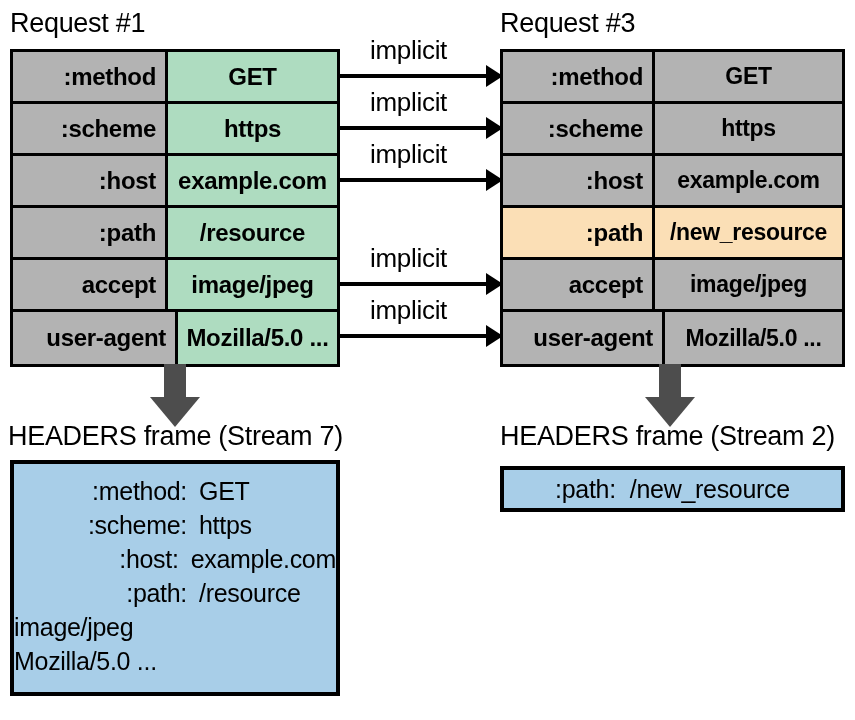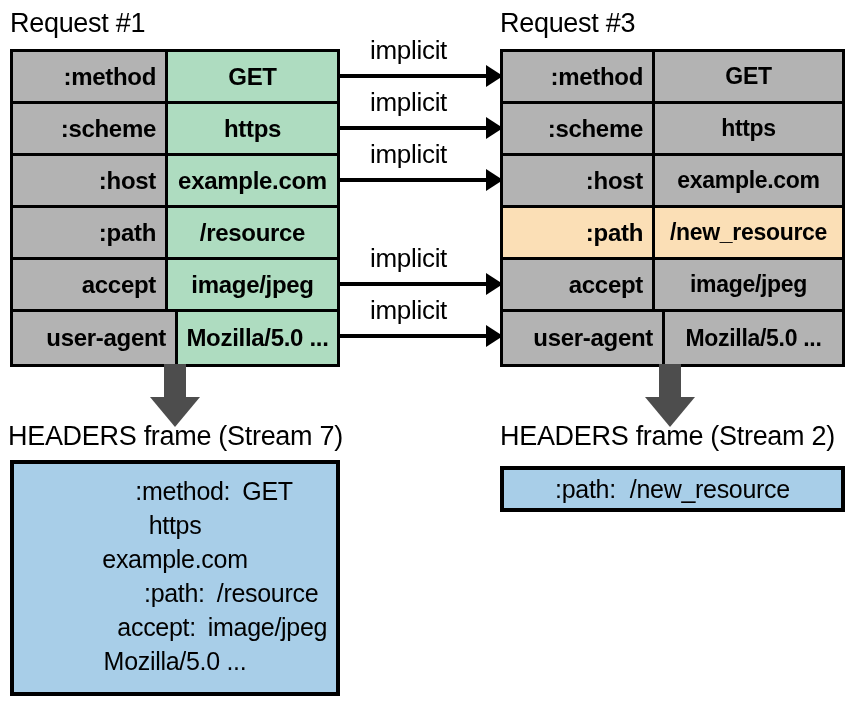--- a/index.html
+++ b/index.html
@@ -130,21 +130,20 @@
     background: #a8cee8;
     box-sizing: border-box;
     padding: 10px 0 12px 0;
   }
   .frame-line {
     display: flex;
     font-size: 25px;
     line-height: 34px;
     letter-spacing: -0.3px;
     white-space: nowrap;
-    justify-content: center;
   }
   .frame-key {
     text-align: right;
     padding-right: 12px;
     box-sizing: border-box;
   }
   .frame-val { text-align: left; }
 
   #headers-frame-1 { left: 10px; top: 460px; width: 330px; height: 236px; }
   #headers-frame-1 .frame-key { width: 185px; }
@@ -248,31 +247,32 @@
 </div>
 
 <div class="abs caption" style="left:8px; top:421px;">HEADERS frame (Stream 7)</div>
 
 <div id="headers-frame-1" class="frame-box">
   <div class="frame-line">
     <span class="frame-key">:method:</span>
     <span class="frame-val">GET</span>
   </div>
   <div class="frame-line">
+    <span class="frame-key">:scheme:</span>
     <span class="frame-val">https</span>
   </div>
   <div class="frame-line">
+    <span class="frame-key">:host:</span>
     <span class="frame-val">example.com</span>
   </div>
   <div class="frame-line">
     <span class="frame-key">:path:</span>
     <span class="frame-val">/resource</span>
   </div>
   <div class="frame-line">
-    <span class="frame-key">accept:</span>
     <span class="frame-val">image/jpeg</span>
   </div>
   <div class="frame-line">
     <span class="frame-val">Mozilla/5.0 ...</span>
   </div>
 </div>
 
 <div class="abs caption" style="left:500px; top:421px;">HEADERS frame (Stream 2)</div>
 
 <div id="headers-frame-2" class="frame-box">

